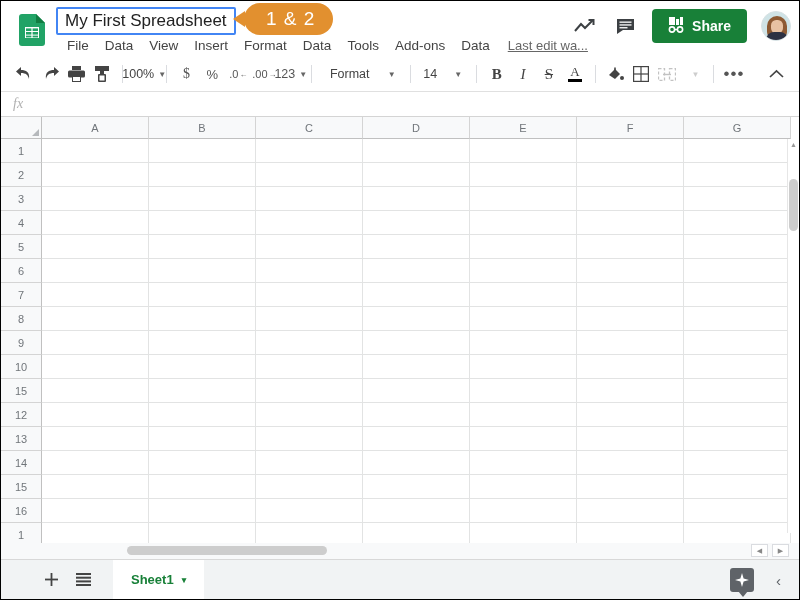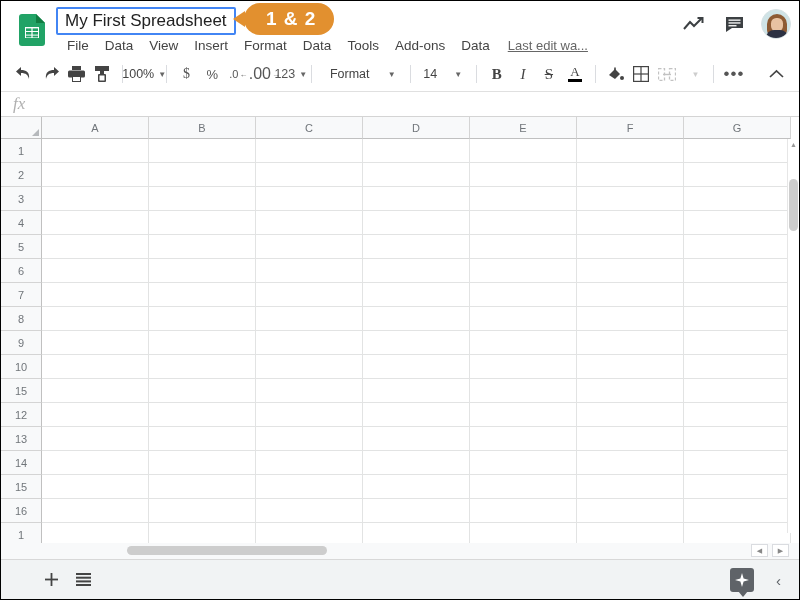--- a/index.html
+++ b/index.html
@@ -37,21 +37,21 @@
   .lastedit {
     font-size:13px; color:#666; text-decoration:underline;
     margin-left:10px; white-space:nowrap; cursor:pointer;
   }
   
   .callout {
     position:absolute; left:243px; top:2px; height:32px;
     background:#e2902f; border-radius:16px;
     display:flex; align-items:center; justify-content:center;
     padding:0 18px 0 22px; color:#fff;
-    font-size:19px; font-weight:bold; letter-spacing:1px;
+    font-size:19px; font-weight:normal; letter-spacing:1px;
     z-index:5;
   }
   .callout:before {
     content:""; position:absolute; left:-11px; top:8px;
     width:0; height:0;
     border-top:8px solid transparent;
     border-bottom:8px solid transparent;
     border-right:12px solid #e2902f;
   }
 
@@ -95,21 +95,21 @@
   .textcolor .a { font-size:13px; color:#444; line-height:12px; font-family:"Liberation Serif", serif;}
   .textcolor .bar { width:14px; height:3px; background:#000; margin-top:1px; }
   .dim { opacity:0.32; }
 
   
   .formulabar {
     flex:0 0 26px; height:26px; display:flex; align-items:center;
     border-top:1px solid #e0e0e0; border-bottom:1px solid #d4d4d4;
     background:#fff; padding-left:12px;
   }
-  .fx { font-family:"Liberation Serif", serif; font-style:italic; font-size:17px; color:#b0b0b0; }
+  .fx { font-family:"Liberation Serif", serif; font-style:italic; font-size:14px; color:#b0b0b0; }
   .fx-input { flex:1; height:24px; border:none; outline:none; font-size:13px; padding-left:12px; background:transparent; }
 
   
   .gridarea { flex:1; position:relative; overflow:hidden; background:#fff; }
   .corner {
     position:absolute; left:0; top:0; width:41px; height:22px;
     background:#f8f9fa; border-right:1px solid #c0c0c0; border-bottom:1px solid #c0c0c0;
   }
   .corner:after{
     content:""; position:absolute; right:2px; bottom:2px;
@@ -223,20 +223,33 @@
         </svg>
       </div>
       <div class="icon-btn">
         <svg width="19" height="17" viewBox="0 0 19 17">
           <path d="M1 1 h17 v11 h-11 l-6 4z" fill="#3c4043"></path>
           <rect x="3.5" y="3.5" width="12" height="1.3" fill="#fff"></rect>
           <rect x="3.5" y="6.3" width="12" height="1.3" fill="#fff"></rect>
           <rect x="3.5" y="9.1" width="8" height="1.3" fill="#fff"></rect>
         </svg>
       </div>
+      <div class="share-btn">
+        <span>
+          <svg width="17" height="17" viewBox="0 0 17 17">
+            <rect x="1" y="1" width="6" height="8" fill="#fff"></rect>
+            <rect x="8" y="3" width="3" height="6" fill="#fff"></rect>
+            <rect x="12" y="1" width="3" height="8" fill="#fff"></rect>
+            <circle cx="4" cy="13.5" r="2.6" fill="none" stroke="#fff" stroke-width="1.6"></circle>
+            <circle cx="12" cy="13.5" r="2.6" fill="none" stroke="#fff" stroke-width="1.6"></circle>
+            <rect x="6.4" y="12.8" width="3.4" height="1.5" fill="#fff"></rect>
+          </svg>
+        </span>
+        <span>Share</span>
+      </div>
       <div class="avatar">
         <div class="hair"></div>
         <div class="face"></div>
         <div class="body"></div>
       </div>
     </div>
   </div>
 
   <div class="toolbar">
     <div class="tool">
@@ -277,21 +290,21 @@
       <span style="font-size:14px;font-family:'Liberation Serif',serif;">$</span>
     </div>
     <div class="tool">
       <span style="font-size:13px;">%</span>
     </div>
     <div class="tool">
       <span style="font-size:11px;">.0</span>
       <span style="font-size:8px;margin-left:1px;">←</span>
     </div>
     <div class="tool">
-      <span style="font-size:16px;">.00</span>
+      <span style="font-size:11px;">.00</span>
       <span style="font-size:8px;margin-left:1px;">→</span>
     </div>
     <div class="tool">
       <span style="font-size:12.5px;">123</span>
       <span class="caret">▼</span>
     </div>
     <div class="sep"></div>
 
     <div class="tool fontname">
       <span>Format</span>
@@ -579,20 +592,24 @@
       </svg>
     </div>
     <div class="bb-icon">
       <svg width="15" height="13" viewBox="0 0 15 13">
         <rect x="0" y="0" width="15" height="2" fill="#444"></rect>
         <rect x="0" y="3.7" width="15" height="2" fill="#444"></rect>
         <rect x="0" y="7.4" width="15" height="2" fill="#444"></rect>
         <rect x="0" y="11" width="15" height="2" fill="#444"></rect>
       </svg>
     </div>
+    <div class="sheet-tab">
+      <span>Sheet1</span>
+      <span style="font-size:9px;">▾</span>
+    </div>
 
     <div class="bb-right">
       <div class="explore">
         <svg width="14" height="14" viewBox="0 0 14 14">
           <path d="M7 0 L8.6 5.4 L14 7 L8.6 8.6 L7 14 L5.4 8.6 L0 7 L5.4 5.4 z" fill="#fff"></path>
         </svg>
       </div>
       <div class="collapse-chev">‹</div>
     </div>
   </div>

